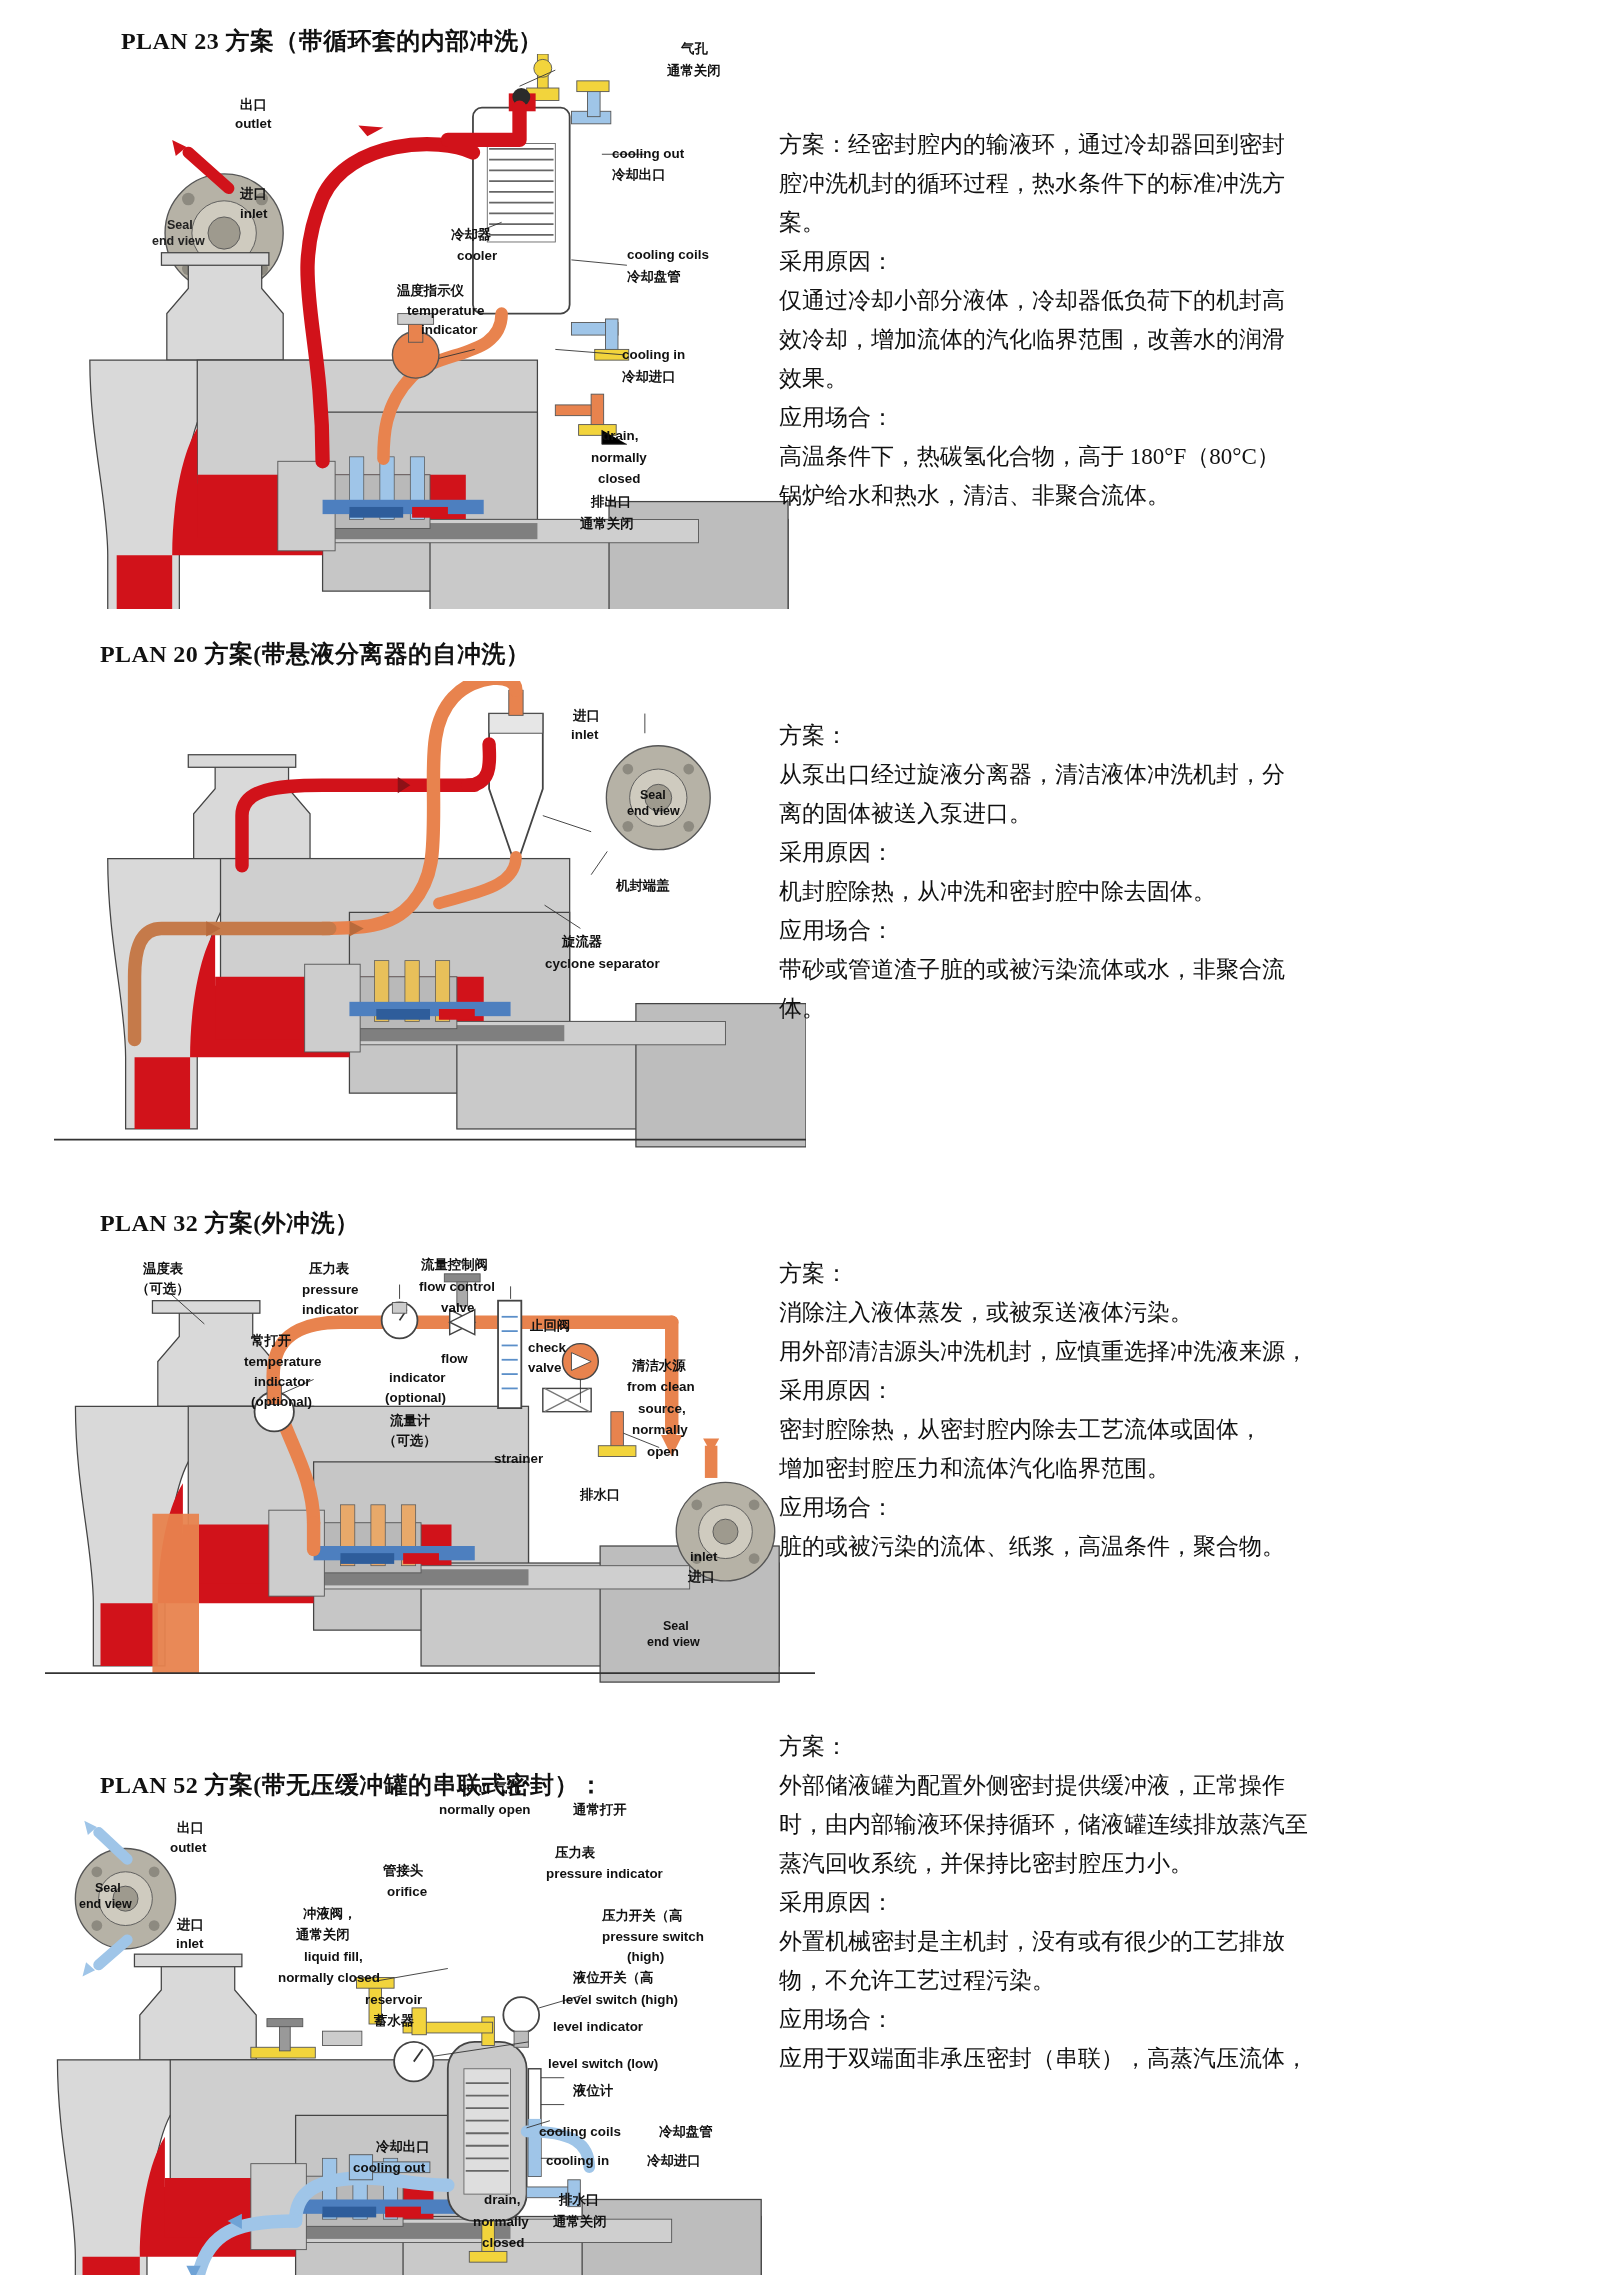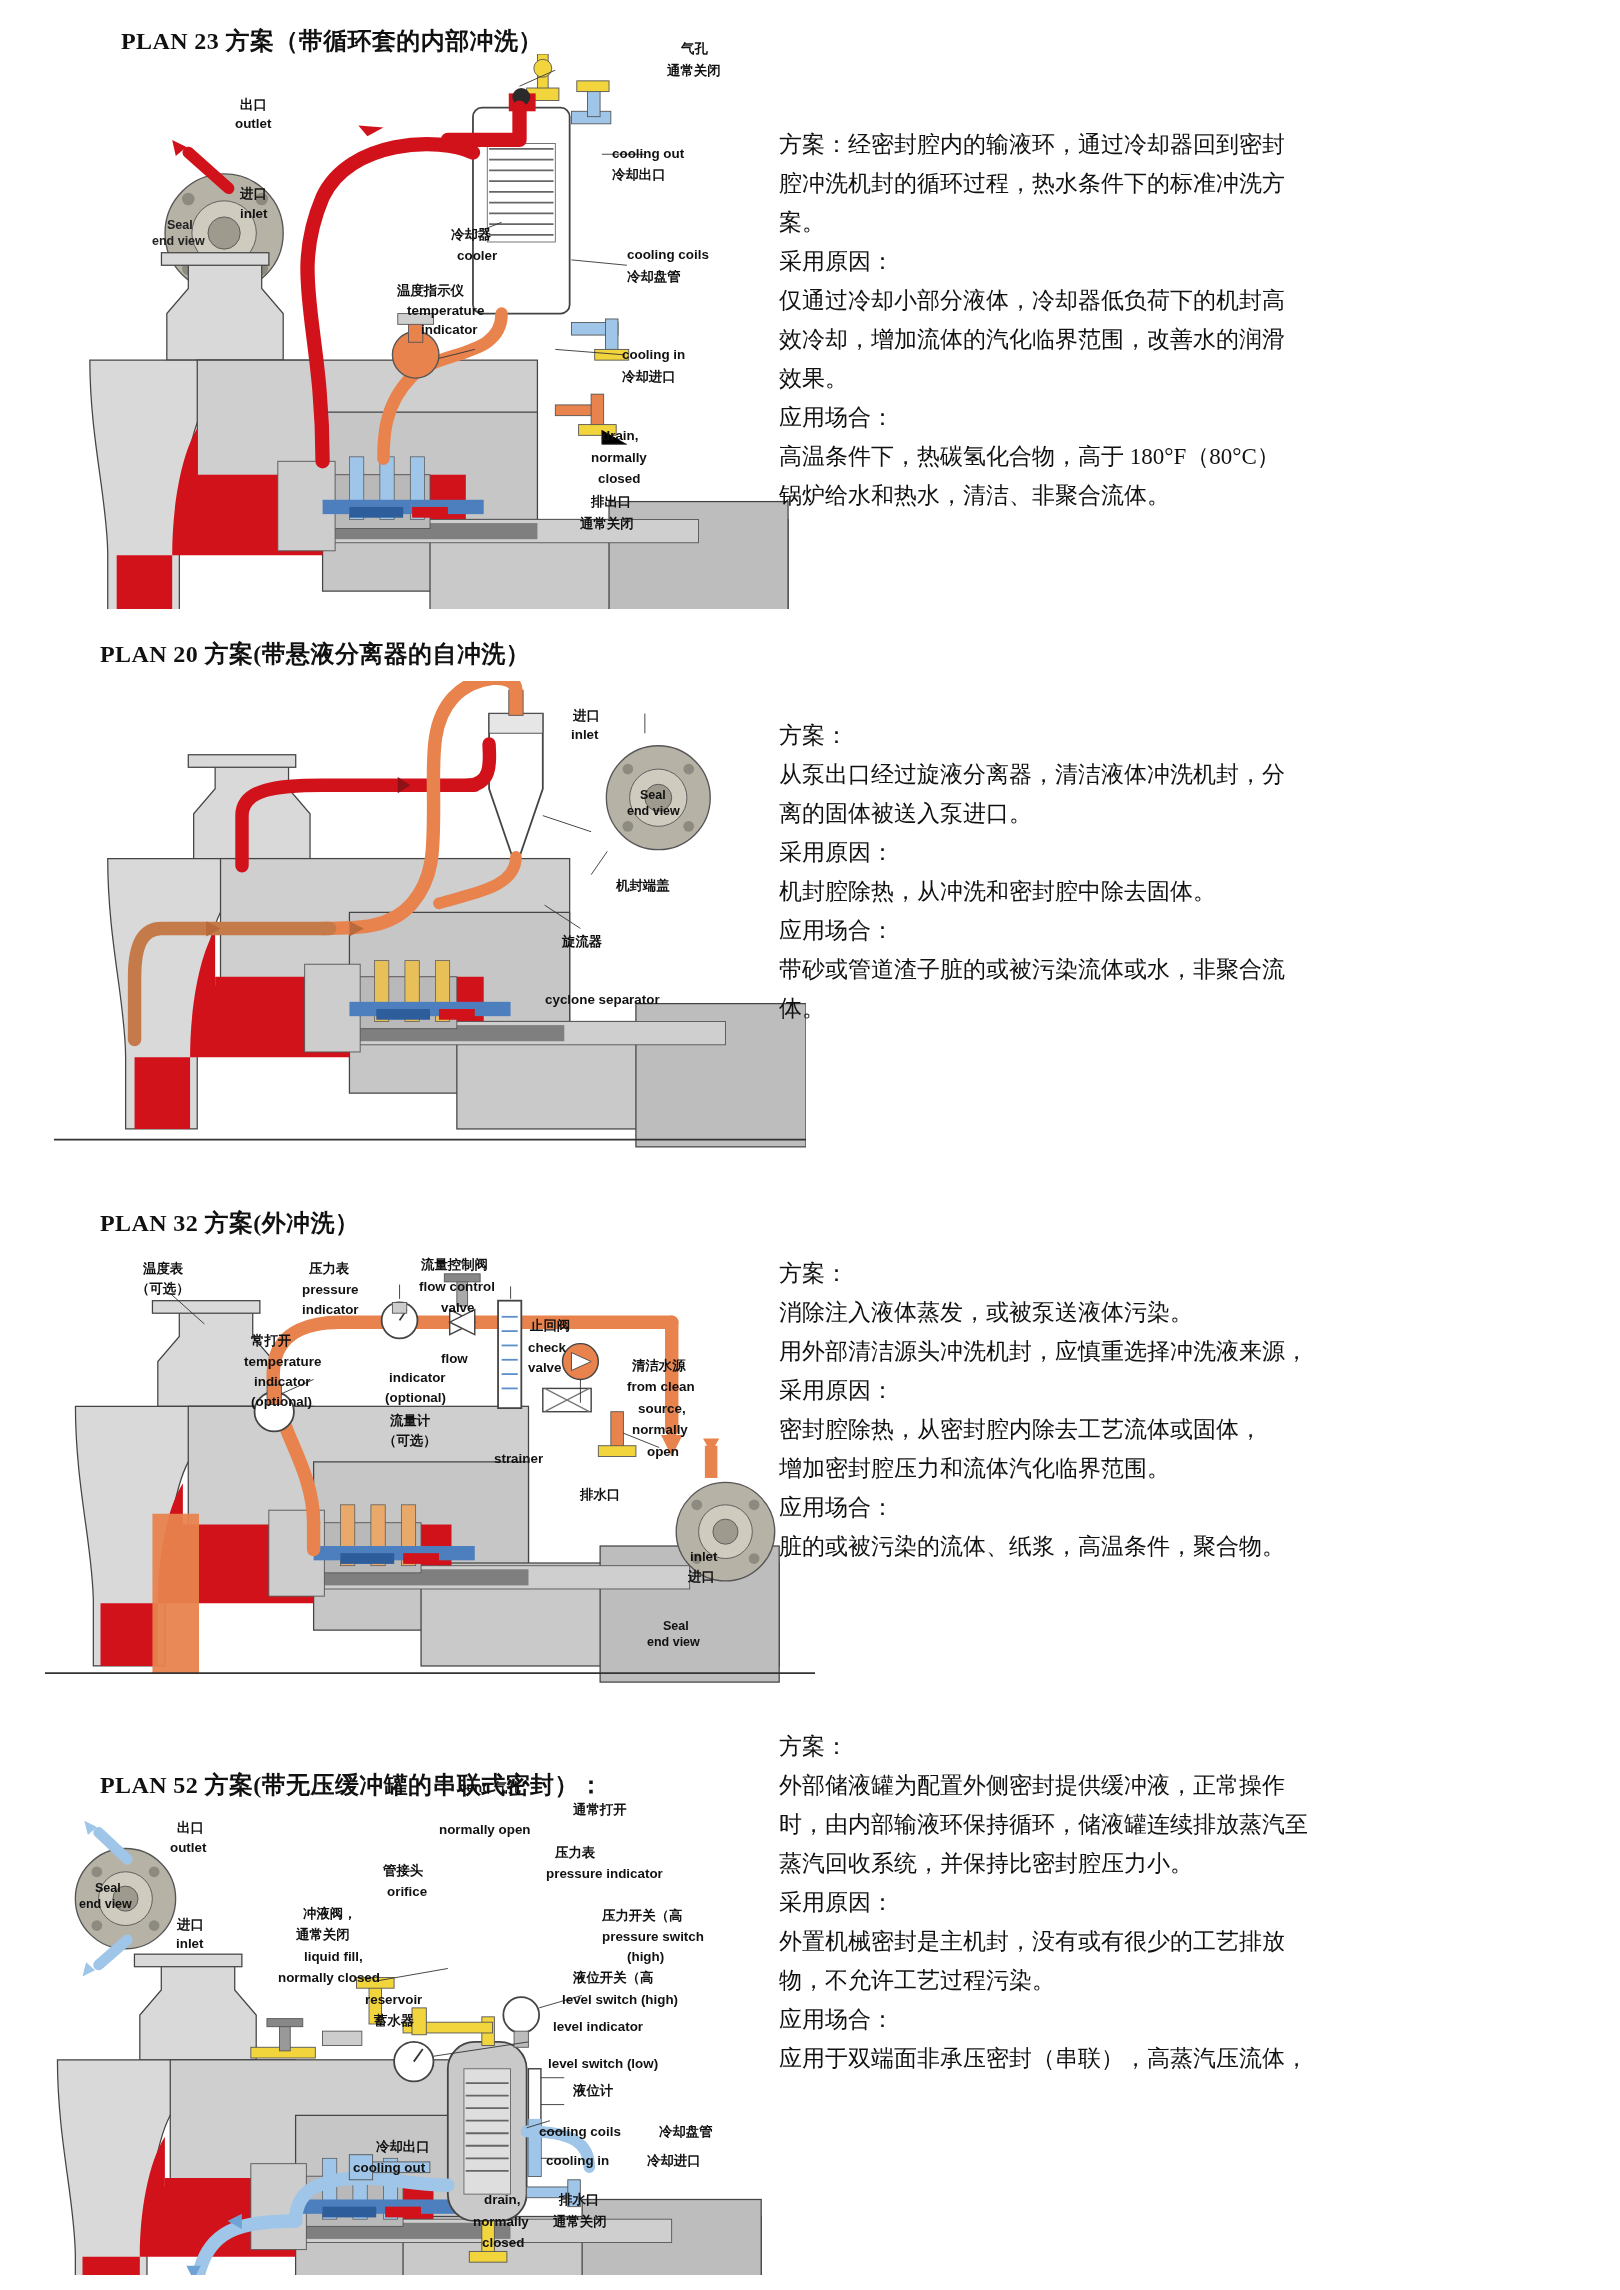--- a/index.html
+++ b/index.html
@@ -251,21 +251,21 @@
     <line x1="0" y1="512" x2="840" y2="512" stroke="#333" stroke-width="2"></line>
   </svg>
 
   <div>
     <div class="lbl b" style="position:absolute;left:573px;top:708px;">进口</div>
     <div class="lbl b" style="position:absolute;left:571px;top:727px;">inlet</div>
     <div class="lbl b sm" style="position:absolute;left:640px;top:788px;">Seal</div>
     <div class="lbl b sm" style="position:absolute;left:627px;top:804px;">end view</div>
     <div class="lbl b" style="position:absolute;left:616px;top:878px;">机封端盖</div>
     <div class="lbl b" style="position:absolute;left:562px;top:934px;">旋流器</div>
-    <div class="lbl b" style="position:absolute;left:545px;top:956px;margin-top:36px;">cyclone separator</div>
+    <div class="lbl b" style="position:absolute;left:545px;top:956px;">cyclone separator</div>
   </div>
 
   <div class="sec-desc desc" style="left:779px;top:716px;">
     <div>方案：</div>
     <div>从泵出口经过旋液分离器，清洁液体冲洗机封，分</div>
     <div>离的固体被送入泵进口。</div>
     <div>采用原因：</div>
     <div>机封腔除热，从冲洗和密封腔中除去固体。</div>
     <div>应用场合：</div>
     <div>带砂或管道渣子脏的或被污染流体或水，非聚合流</div>
@@ -528,21 +528,21 @@
       <path d="M574 370 L600 370"></path>
       <path d="M574 400 L600 400"></path>
       <path d="M574 430 L604 430"></path>
       <path d="M558 396 L584 388"></path>
     </g>
     <line x1="0" y1="618" x2="860" y2="618" stroke="#333" stroke-width="2"></line>
   </svg>
 
   <div>
     <div class="lbl b" style="position:absolute;left:459px;top:1780px;">vent, 气孔</div>
-    <div class="lbl b" style="position:absolute;left:439px;top:1802px;margin-top:20px;">normally open</div>
+    <div class="lbl b" style="position:absolute;left:439px;top:1802px;">normally open</div>
     <div class="lbl b" style="position:absolute;left:573px;top:1802px;">通常打开</div>
     <div class="lbl b" style="position:absolute;left:177px;top:1820px;">出口</div>
     <div class="lbl b" style="position:absolute;left:170px;top:1840px;">outlet</div>
     <div class="lbl b" style="position:absolute;left:555px;top:1845px;">压力表</div>
     <div class="lbl b" style="position:absolute;left:546px;top:1866px;">pressure indicator</div>
     <div class="lbl b" style="position:absolute;left:383px;top:1863px;">管接头</div>
     <div class="lbl b" style="position:absolute;left:387px;top:1884px;">orifice</div>
     <div class="lbl b" style="position:absolute;left:602px;top:1908px;">压力开关（高</div>
     <div class="lbl b" style="position:absolute;left:602px;top:1929px;">pressure switch</div>
     <div class="lbl b" style="position:absolute;left:627px;top:1949px;">(high)</div>

